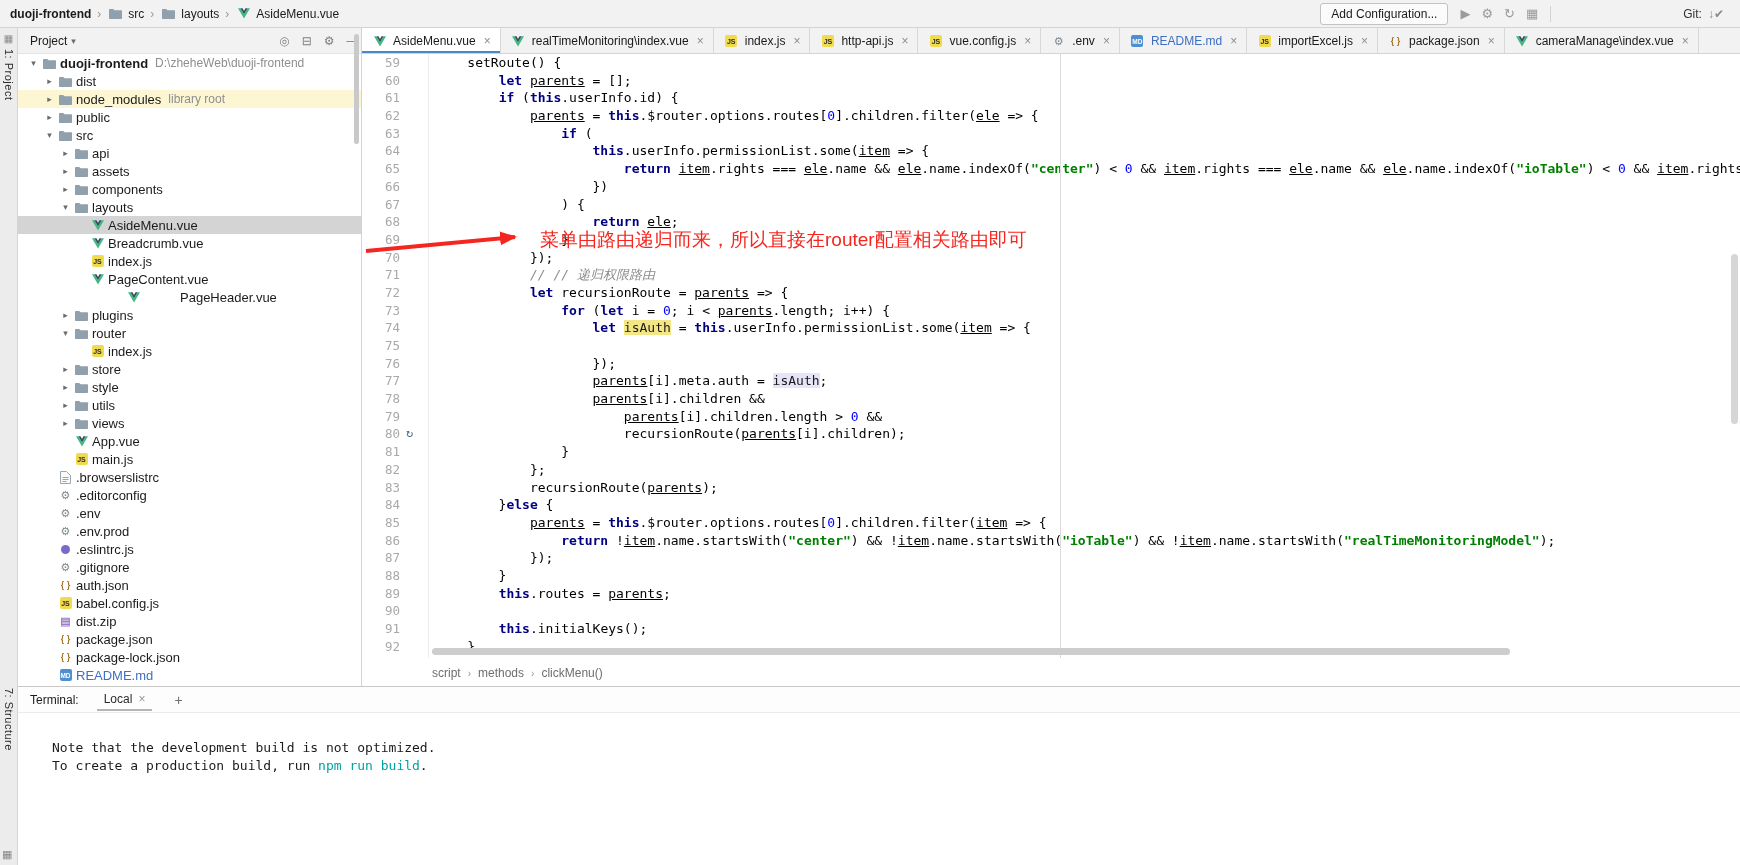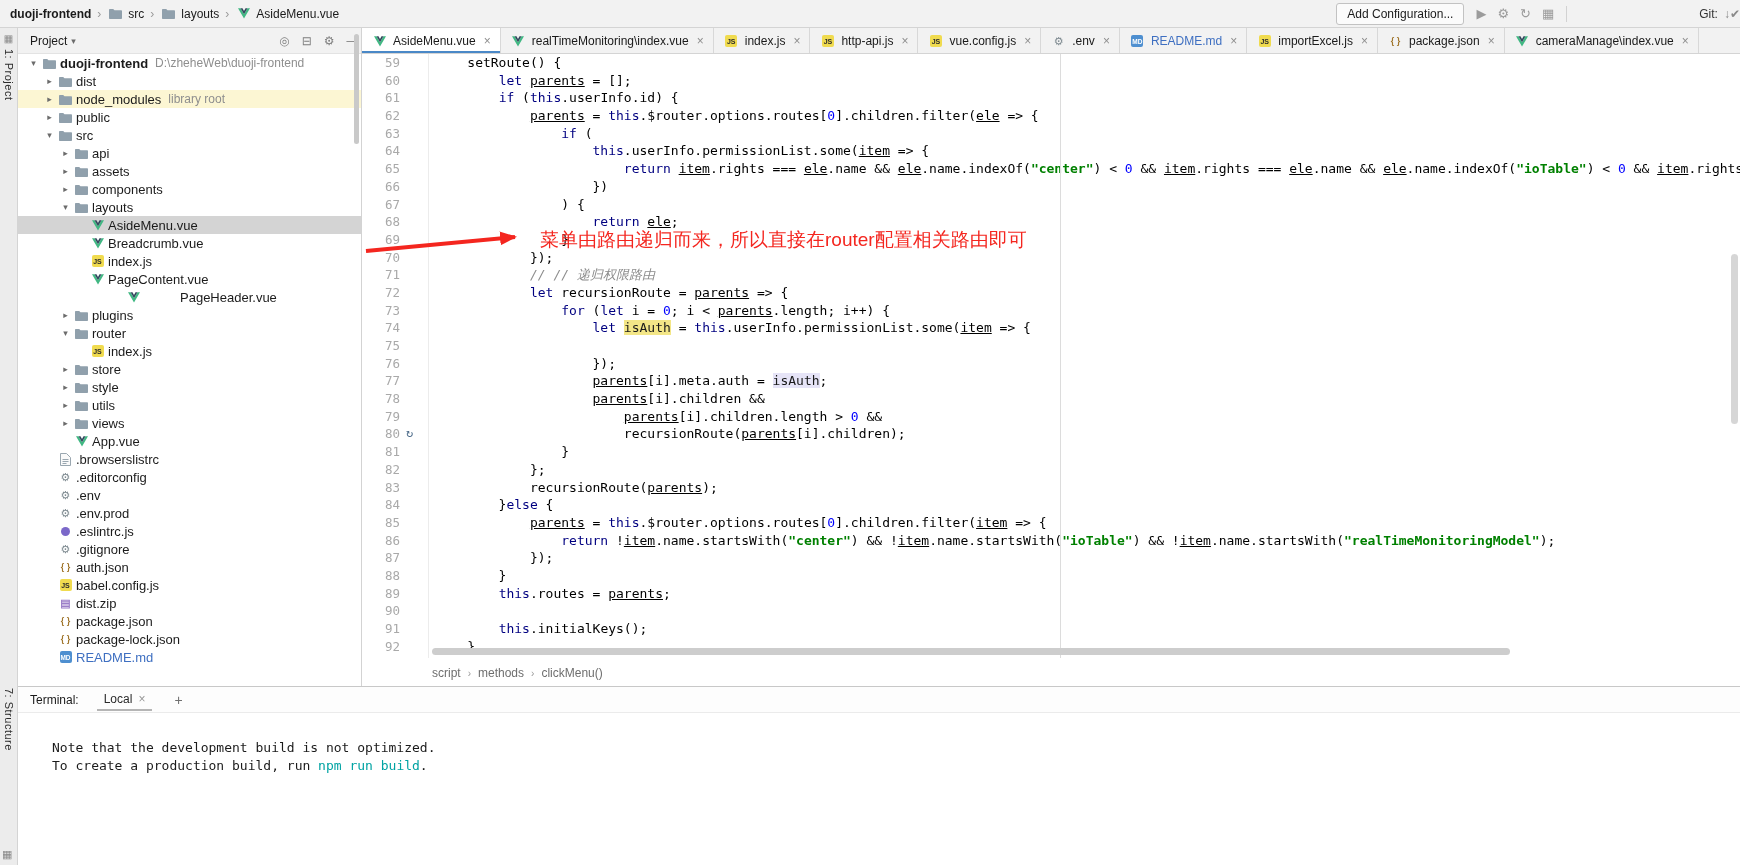--- a/index.html
+++ b/index.html
@@ -7,21 +7,21 @@
        font-family:"Liberation Sans",sans-serif;font-size:12px;color:#1a1a1a;}
 
   
   .titlebar{position:absolute;left:0;top:0;width:1740px;height:28px;background:#f2f2f2;
             border-bottom:1px solid #d4d4d4;display:flex;align-items:center;padding-left:10px;
             box-sizing:border-box;overflow:hidden;white-space:nowrap;}
   .crumbs{display:flex;align-items:center;gap:4px;}
   .crumb{display:flex;align-items:center;gap:4px;}
   .crumb.bold .crumb-label{font-weight:bold;}
   .crumb-sep{color:#9a9a9a;font-size:12px;padding:0 2px;}
-  .tb-right{margin-left:auto;display:flex;align-items:center;gap:12px;padding-right:0;}
+  .tb-right{margin-left:auto;display:flex;align-items:center;gap:12px;padding-right:16px;}
   .addcfg{border:1px solid #c2c2c2;background:#fbfbfb;border-radius:3px;padding:3px 10px;font-size:12px;color:#1a1a1a;}
   .tb-icons{display:flex;align-items:center;gap:11px;color:#9b9b9b;font-size:13px;}
   .tb-sep{width:1px;height:16px;background:#d2d2d2;}
   .git-area{display:flex;align-items:center;gap:6px;margin-left:120px;color:#333;}
   .git-area .gi{color:#8a8a8a;font-size:12px;}
 
   
   .leftstrip{position:absolute;left:0;top:28px;width:18px;height:837px;background:#ececec;
              border-right:1px solid #d4d4d4;box-sizing:border-box;}
   .strip-item{position:absolute;left:0;width:17px;display:flex;flex-direction:column;align-items:center;gap:5px;}
@@ -73,21 +73,21 @@
 
   .code-area{position:absolute;left:0;top:26px;right:0;height:604px;overflow:hidden;background:#fff;}
   .gutter-line{position:absolute;left:66px;top:0;bottom:0;width:1px;background:#ececec;}
   .margin-guide{position:absolute;left:698px;top:0;bottom:0;width:1px;background:#dcdcdc;}
   .code-line{display:flex;height:17.7px;line-height:17.7px;font-family:"DejaVu Sans Mono",monospace;
              font-size:13px;white-space:pre;}
   .ln{width:44px;flex:none;text-align:right;padding-right:6px;color:#a9a9a9;font-size:12.5px;box-sizing:border-box;}
   .gutter-ic{width:22px;flex:none;text-align:left;color:#4c6b8a;font-size:12px;}
   .ctext{padding-left:8px;}
   .tk-p{color:#000;}
-  .tk-k{color:#000080;font-weight:normal;}
+  .tk-k{color:#000080;font-weight:bold;}
   .tk-s{color:#008000;font-weight:bold;}
   .tk-n{color:#0000ff;}
   .tk-c{color:#8c8c8c;font-style:italic;}
   .tk-u{color:#000;text-decoration:underline;}
   .tk-w{background:#f3e687;}
   .tk-r{background:#e6e4f7;}
   .hscroll-thumb{position:absolute;left:70px;top:594px;width:1078px;height:7px;background:#cdcdcd;border-radius:4px;}
   .vscroll-thumb{position:absolute;right:2px;top:200px;width:7px;height:170px;background:#d6d6d6;border-radius:4px;}
 
   .ed-breadcrumb{position:absolute;left:0;right:0;top:632px;height:26px;background:#fff;display:flex;
@@ -384,20 +384,27 @@
         </div>
         <div class="tree-row" style="padding-left: 40px;">
           <span class="chev"></span>
           <span class="ficon">
             <svg width="12" height="11" viewBox="0 0 12 11">
               <path fill="#41b883" d="M0 .3h2.5L6 6.2 9.5.3H12L6 10.6z"></path>
               <path fill="#34495e" d="M2.5.3h2L6 2.9 7.5.3h2L6 6.2z"></path>
             </svg>
           </span>
           <span class="tlabel">App.vue</span>
+        </div>
+        <div class="tree-row" style="padding-left: 40px;">
+          <span class="chev"></span>
+          <span class="ficon">
+            <span class="fic fic-js">JS</span>
+          </span>
+          <span class="tlabel">main.js</span>
         </div>
         <div class="tree-row" style="padding-left: 24px;">
           <span class="chev"></span>
           <span class="ficon">
             <svg width="11" height="13" viewBox="0 0 11 13">
               <path d="M.5.5h6l4 4v8h-10z" fill="#fafafa" stroke="#9aa7b0"></path>
               <path d="M2.5 6.5h6M2.5 8.5h6M2.5 10.5h4" stroke="#9aa7b0" fill="none"></path>
             </svg>
           </span>
           <span class="tlabel">.browserslistrc</span>

